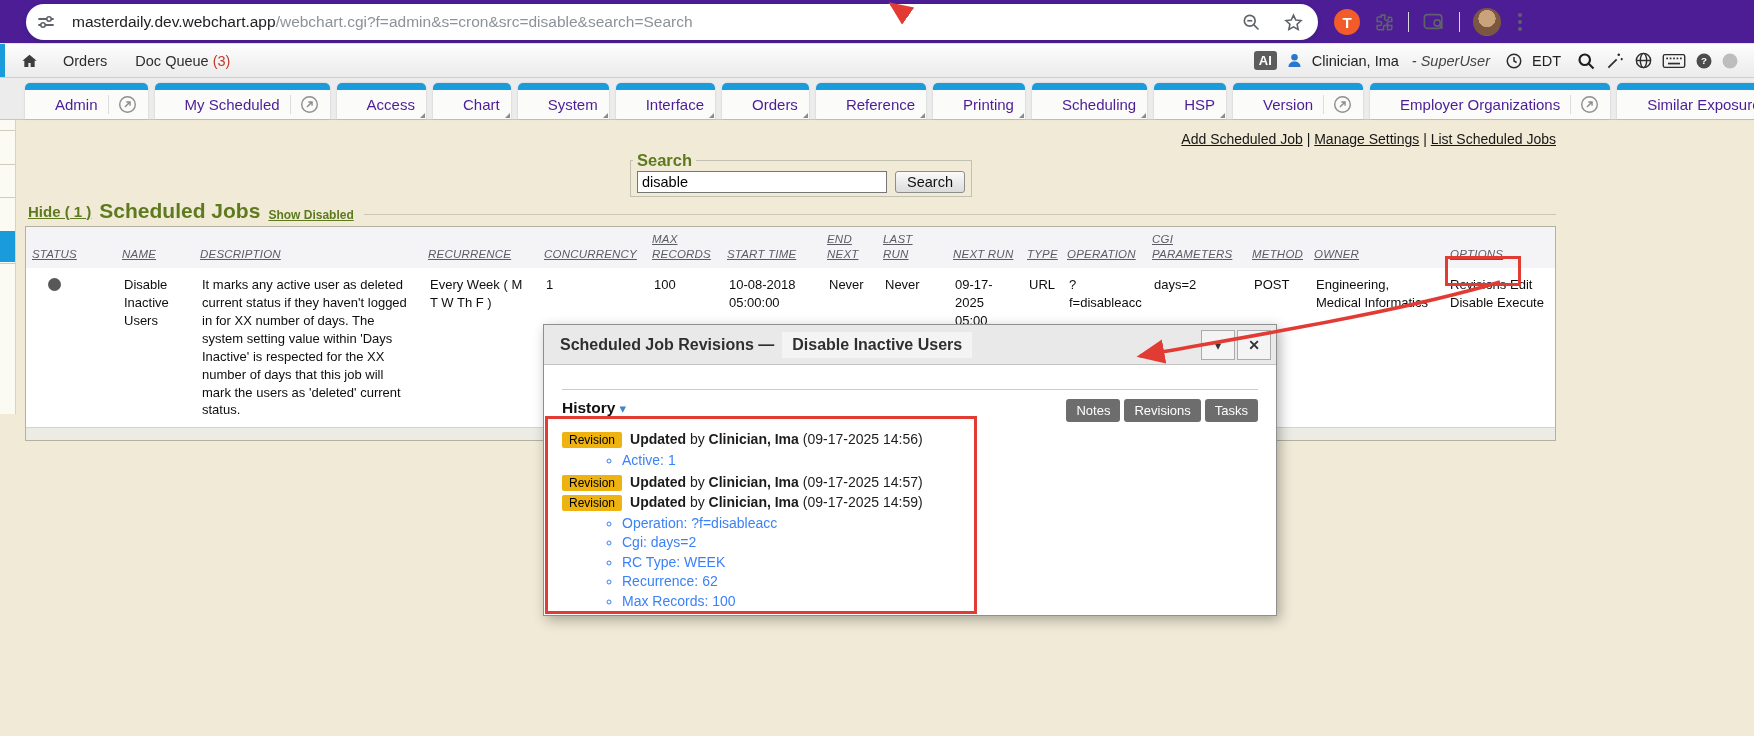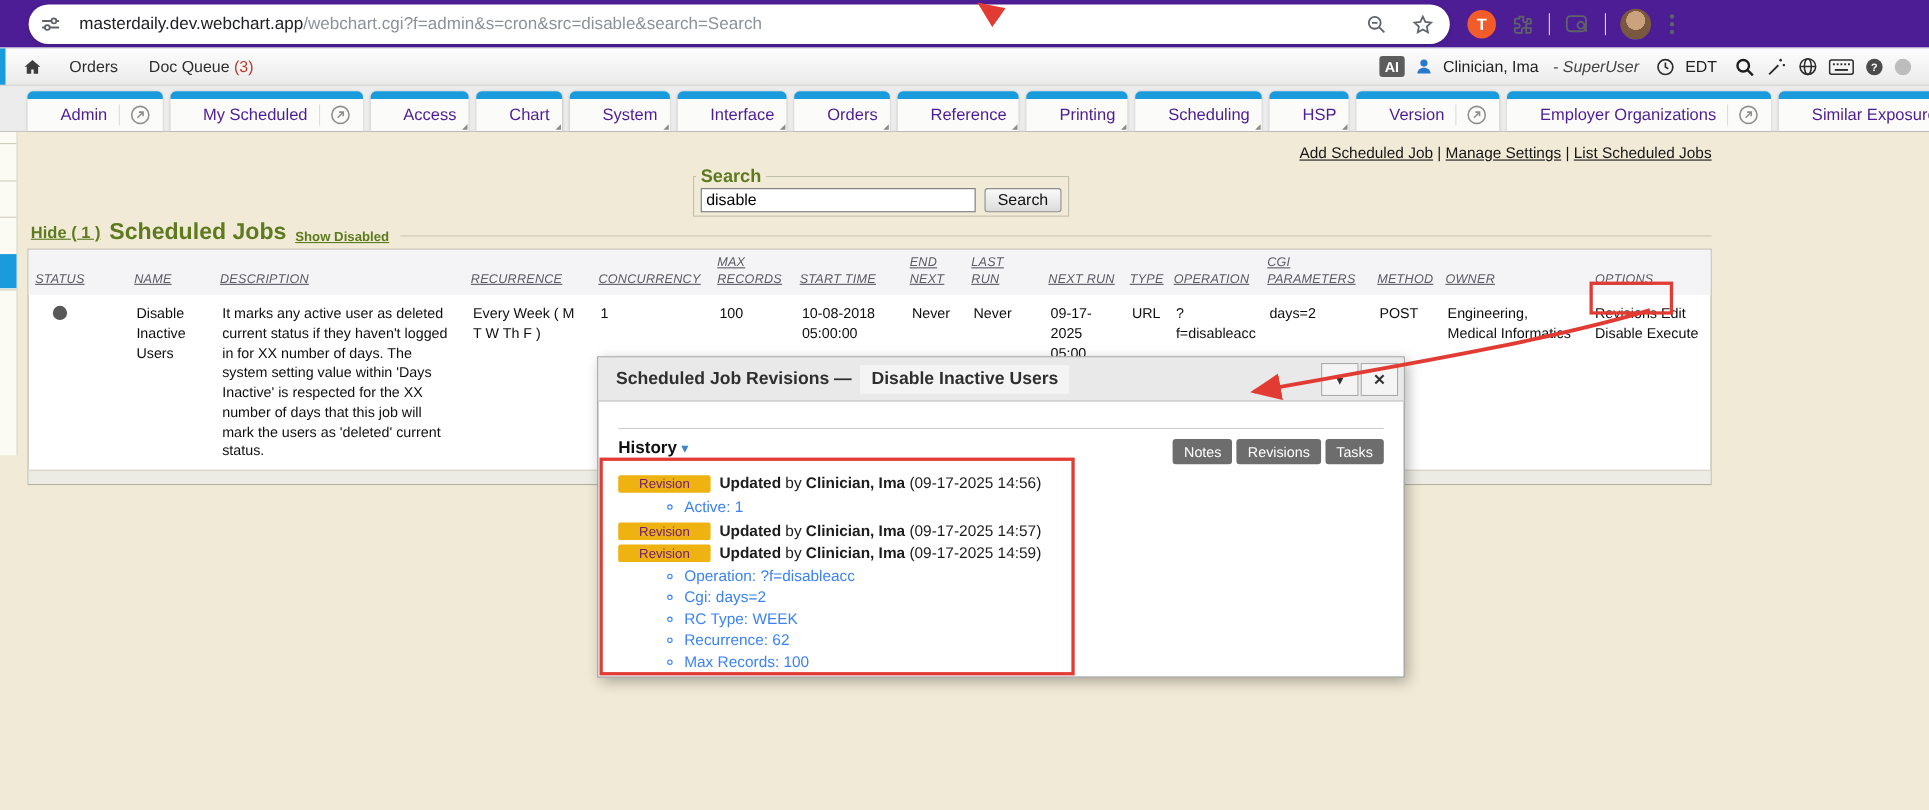--- a/index.html
+++ b/index.html
@@ -125,22 +125,22 @@
   .modal-body { padding:0 18px; }
   .modal-hr { border-top:1px solid #ccc; margin-top:24px; }
   .history-row { margin-top:9px; position:relative; height:24px; }
   .history-label { font-size:15.5px; font-weight:bold; color:#111; }
   .history-caret { color:#3e86c9; font-size:13px; margin-left:4px; }
   .modal-action-buttons { position:absolute; right:0; top:0; display:flex; gap:4px;border-radius:10px; }
   .dark-btn { background:#6d6d6d; color:#fff; border:none; font-size:13px;
     font-family:inherit; padding:4px 10px; border-radius:3px; cursor:pointer; }
   .revision-list { margin-top:8px; }
   .rev-row { font-size:14px; color:#1c1c1c; margin-top:3px; }
-  .rev-badge { display:inline-block; background:#eeb211; color:#701a75; font-size:12px;
-    padding:1px 19px; border-radius:2px; margin-right:8px; }
+  .rev-badge { display:inline-block; background:#eeb211; color:#000000; font-size:12px;
+    padding:1px 7px; border-radius:2px; margin-right:8px; }
   .rev-changes { list-style:circle; margin:3px 0; padding-left:60px; font-size:14px; color:#3b82f6; }
   .rev-changes li { line-height:19.5px; }
 
   
   .ann-rect { position:absolute; border:3px solid #e23b33; z-index:20; pointer-events:none; }
   #ann-rev-option { left:1445px; top:256px; width:76px; height:30px; }
   #ann-rev-list { left:545px; top:416px; width:432px; height:198px; }
   .ann-arrows { position:absolute; left:0; top:0; width:1754px; height:736px;
     z-index:21; pointer-events:none; }
 </style>

